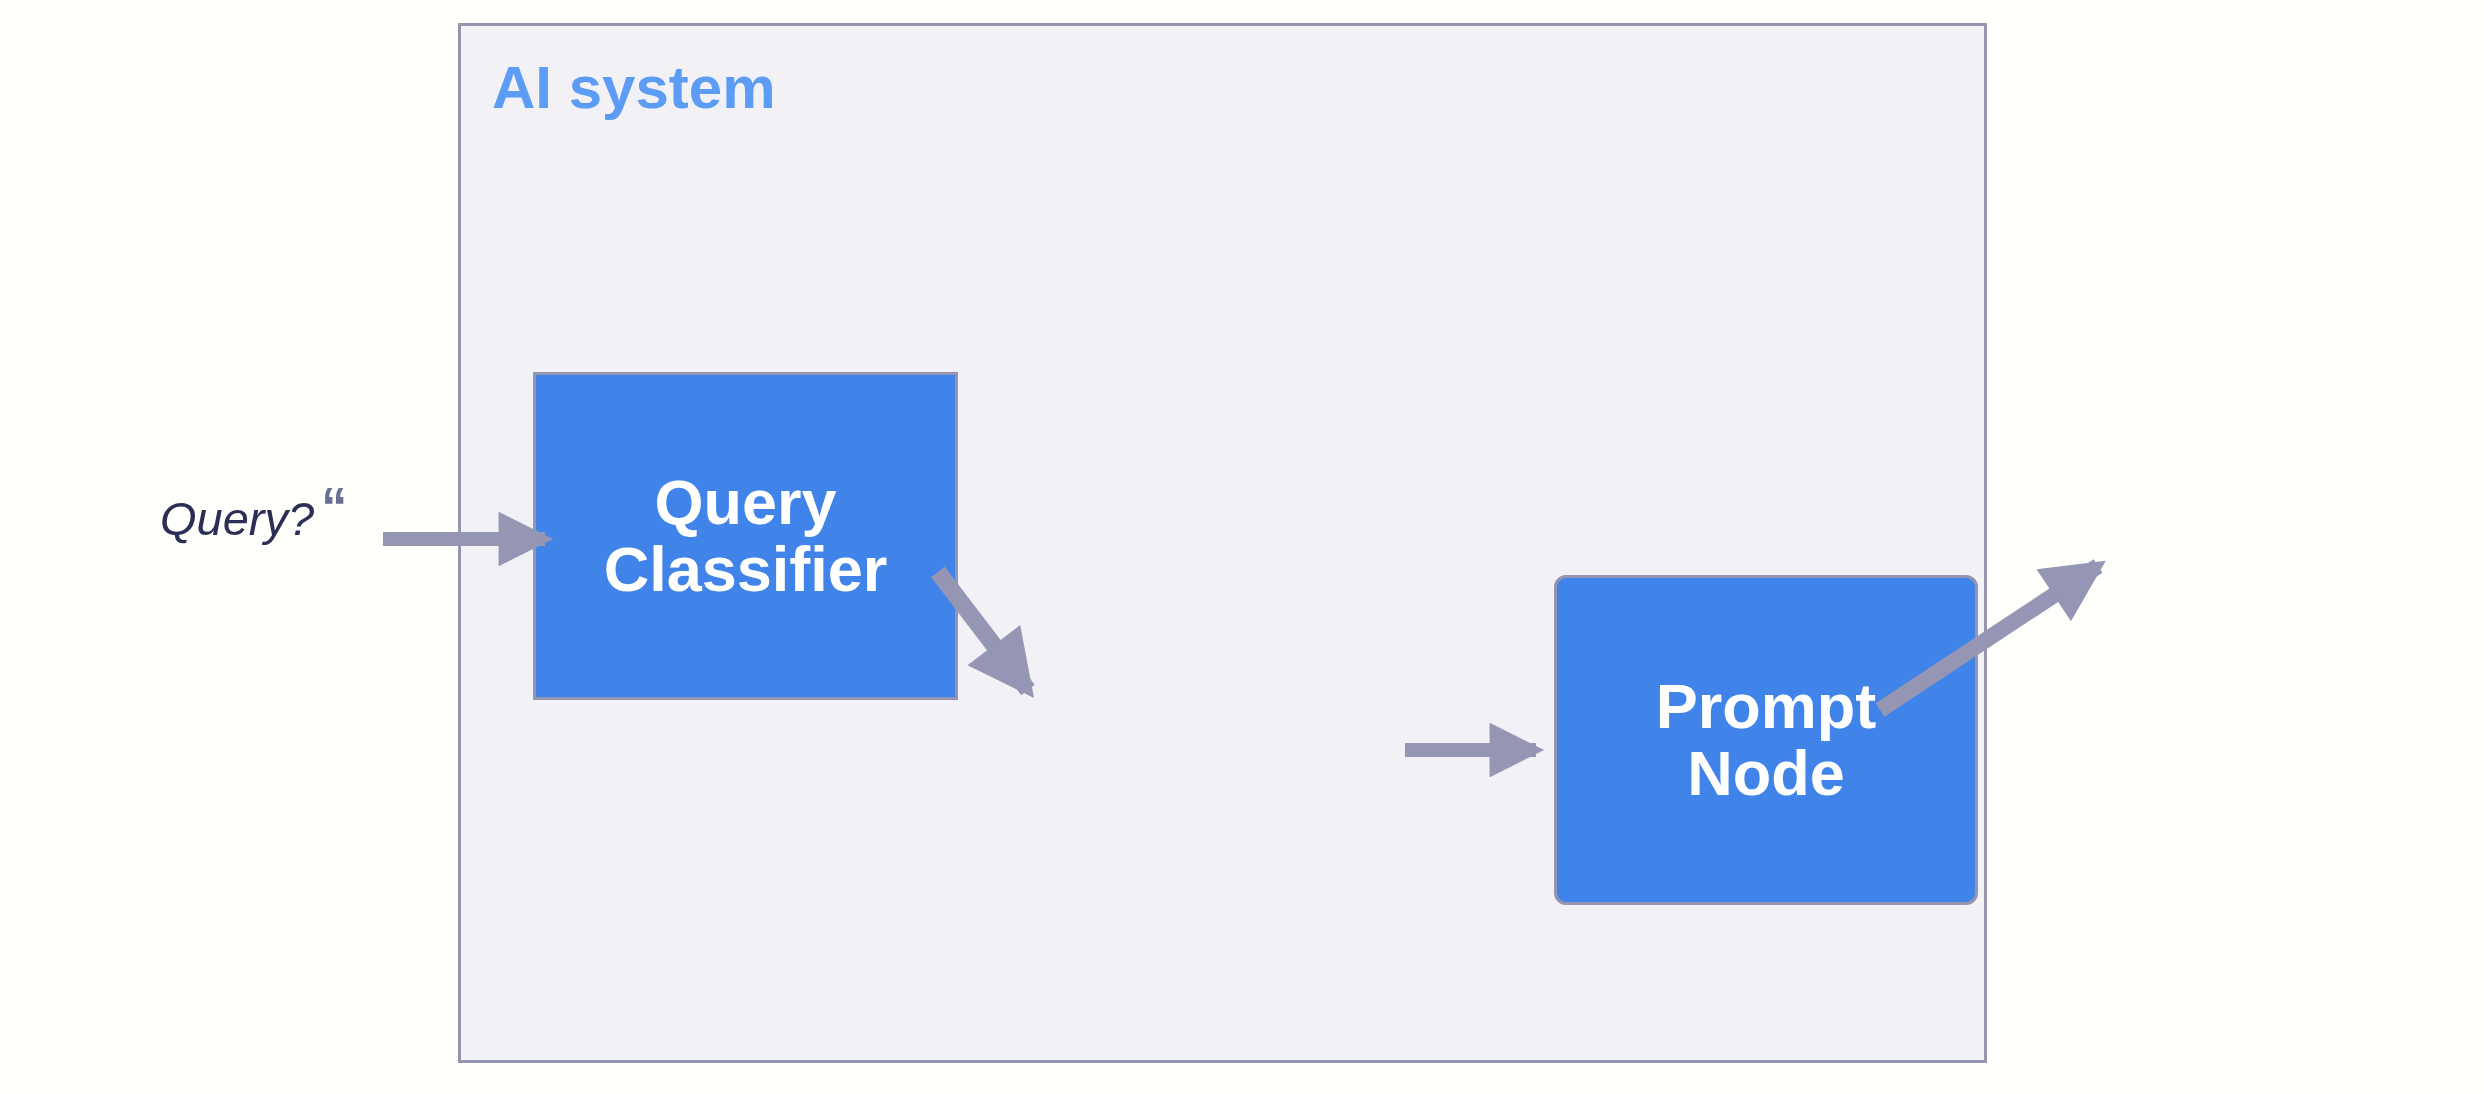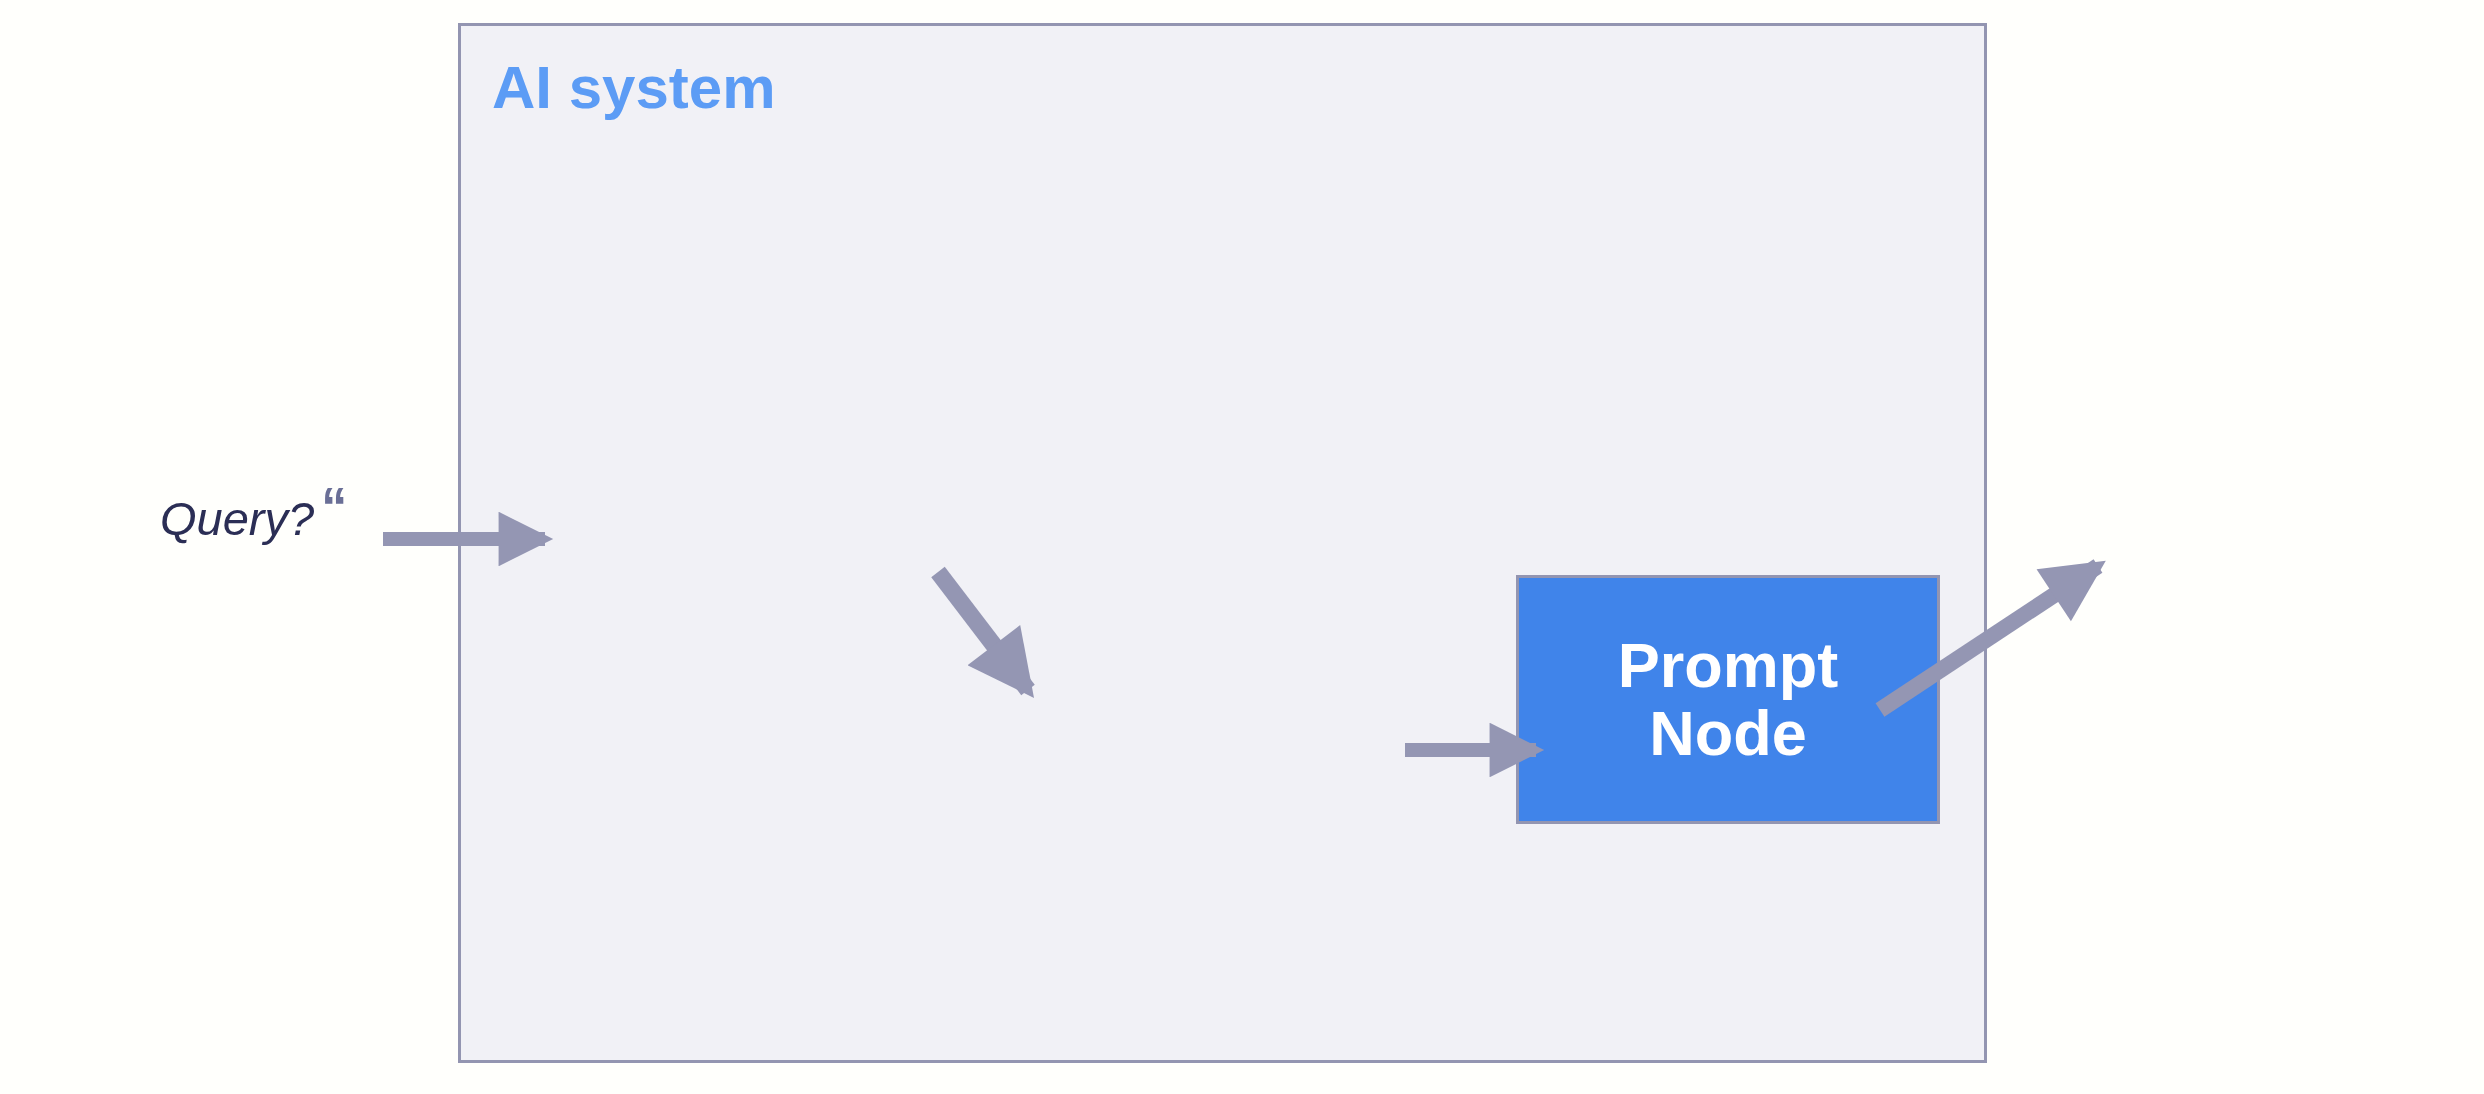--- a/index.html
+++ b/index.html
@@ -25,21 +25,21 @@
     position:absolute;display:flex;align-items:center;justify-content:center;
     text-align:center;box-sizing:border-box;border:3px solid #9395B1;
     color:#FFFFFF;font-weight:bold;font-size:63px;line-height:1.07;
   }
   .node .node-label{white-space:pre-line;}
   .node.blue{background:#4084EA;}
   .node.green{background:#55BD9D;}
   #node-error {left:1009px;top:193px;width:424px;height:327px;}
   #node-qc    {left:533px; top:372px;width:425px;height:328px;}
   #node-ret   {left:1010px;top:575px;width:423px;height:330px;}
-  #node-prompt{left:1516px;top:575px;width:424px;height:249px;}
+  #node-prompt{left:1554px;top:575px;width:424px;height:330px;border-radius:12px;}
 
   
   svg.arrows{position:absolute;left:0;top:0;z-index:5;pointer-events:none;}
 
   
   .quote{
     position:absolute;font-size:47px;font-style:italic;color:#2B2E55;
   }
   #quote-in {left:160px; top:483px;line-height:68px;}
   #quote-out{left:2145px;top:495px;line-height:80px;}
@@ -52,20 +52,24 @@
   .qmark.close-out{margin-left:16px;}
 </style>
 </head>
 <body>
 
 <div id="canvas">
 
   <div class="sysbox"></div>
   <div class="syslabel">AI system</div>
 
+  <div class="node blue" id="node-qc">
+    <span class="node-label">Query
+Classifier</span>
+  </div>
   <div class="node blue" id="node-prompt">
     <span class="node-label">Prompt
 Node</span>
   </div>
 
   <div class="quote" id="quote-in">
     <div class="qline"><span>Query?</span><span class="qmark close-in">“</span></div>
   </div>
 
 

